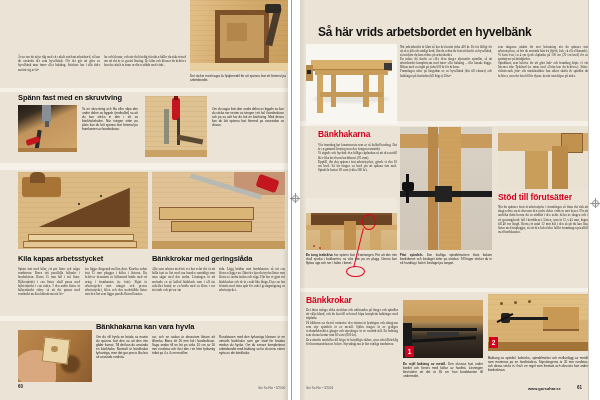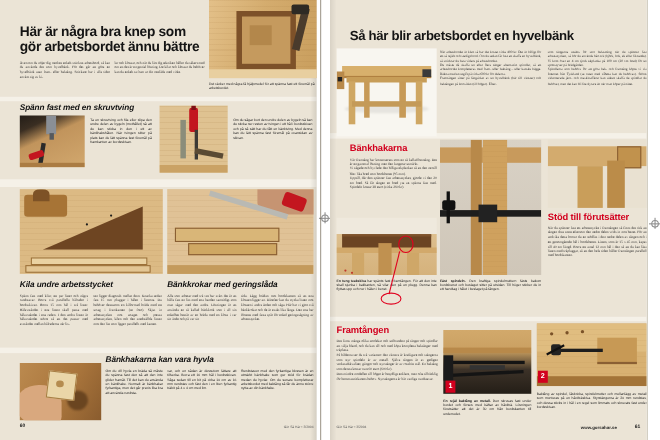--- a/index.html
+++ b/index.html
@@ -6,21 +6,21 @@
   .spread{position:relative;width:600px;height:400px;background:#ffffff;overflow:hidden;
           font-family:"Liberation Sans",sans-serif;}
   .page{position:absolute;top:0;height:400px;background:#ebe4d6;}
   .band{position:absolute;background:#f5f1e8;}
   .txt{position:absolute;font-family:"Liberation Serif",serif;font-size:3.2px;line-height:1.32;
        color:#2b2b2b;text-align:justify;}
   .cap{position:absolute;font-family:"Liberation Sans",sans-serif;font-size:3.1px;line-height:1.3;
        color:#222;text-align:justify;}
   .pre{white-space:pre-line;}
   .h-main{position:absolute;font-weight:bold;color:#141414;letter-spacing:-0.3px;line-height:1.05;}
-  .h-sec{position:absolute;font-weight:bold;font-size:7.5px;color:#111;letter-spacing:-0.1px;font-style:italic;}
+  .h-sec{position:absolute;font-weight:bold;font-size:7.5px;color:#111;letter-spacing:-0.1px;}
   .h-red{position:absolute;font-weight:bold;font-size:8.5px;color:#d2001e;letter-spacing:-0.1px;}
   .ph{position:absolute;overflow:hidden;}
   .ph div{position:absolute;}
   .grain{background:repeating-linear-gradient(180deg,rgba(150,105,50,0.18) 0 1px,transparent 1px 5px);}
   .badge{position:absolute;width:9px;height:11px;background:#d2001e;color:#fff;
          font:bold 6.5px "Liberation Sans",sans-serif;text-align:center;line-height:11px;z-index:5;}
   .foot{position:absolute;font-size:3px;color:#5a5a5a;}
   .pnum{position:absolute;font-weight:bold;font-size:4.5px;color:#222;}
   .regmark{position:absolute;width:10px;height:10px;opacity:0.65;}
   .regmark .rh{position:absolute;top:4.5px;left:0;width:10px;height:1px;background:#555;}
@@ -33,24 +33,20 @@
 <body>
 
 <div class="spread">
 
   <div class="page" style="left:0;width:288px;">
     <div class="band" style="left:0;top:88px;width:288px;height:4px;"></div>
     <div class="band" style="left:0;top:163px;width:288px;height:7px;"></div>
     <div class="band" style="left:0;top:316px;width:288px;height:5px;"></div>
     <div style="position:absolute;right:0;top:0;width:6px;height:400px;background:linear-gradient(90deg,rgba(0,0,0,0) 0%,rgba(0,0,0,0.10) 100%);"></div>
 
-    <div class="h-main" style="left:18px;top:23px;width:180px;font-size:12.5px;">
-      <div>Här är några bra knep som</div>
-      <div>gör arbetsbordet ännu bättre</div>
-    </div>
 
     <div class="txt" style="left:18px;top:55px;width:82px;height:34px;">Även om du nöjer dig med ett enkelt snickrat arbetsbord, så kan du använda det som hyvelbänk. För det går att göra en hyvelbänk utan fram- eller baktång. Snickare har i alla tider använt sig av ki-</div>
     <div class="txt" style="left:104px;top:55px;width:82px;height:34px;">lar och klossar, och när du lärt dig tekniken håller du säkert med om att det är en genial lösning. De kilar och klossar du behöver kan du enkelt ta fram ur din restlåda med virke.</div>
 
     <div class="ph" style="left:190px;top:0;width:98px;height:71px;background:linear-gradient(105deg,#e3c089 0%,#d4ac6e 45%,#c99e5d 100%);">
       <div class="grain" style="inset:0;opacity:.5;"></div>
       <div style="left:26%;top:14%;width:44%;height:60%;background:#c59a5e;border:5px solid #7d5129;"></div>
       <div style="left:38%;top:32%;width:20%;height:26%;background:#b3874b;"></div>
       <div style="left:82%;top:10%;width:7%;height:55%;background:#4a3b2c;transform:rotate(14deg);"></div>
       <div style="left:77%;top:6%;width:16%;height:12%;background:#2e2a24;border-radius:2px;"></div>
@@ -91,21 +87,21 @@
     <div class="ph" style="left:152px;top:172px;width:133px;height:77px;background:#e0c296;">
       <div class="grain" style="inset:0;opacity:.4;"></div>
       <div style="left:62%;top:0;width:40%;height:30%;background:#c69472;border-radius:0 0 0 45%;"></div>
       <div style="left:79%;top:6%;width:16%;height:17%;background:#c3161f;border-radius:3px;transform:rotate(20deg);"></div>
       <div style="left:28%;top:16%;width:56%;height:6%;background:#b9b9b3;transform:rotate(17deg);"></div>
       <div style="left:5%;top:46%;width:70%;height:14%;background:#d9b678;border:0.5px solid #8a5f33;"></div>
       <div style="left:14%;top:63%;width:60%;height:12%;background:#cfa763;border:0.5px solid #8a5f33;"></div>
       <div style="left:0;bottom:0;width:100%;height:10%;background:#c49a5c;"></div>
     </div>
 
-    <div class="h-sec" style="left:18px;top:254px;">Kila undre arbetsstycket</div>
+    <div class="h-sec" style="left:18px;top:254px;">Kila kapas arbetsstycket</div>
     <div class="txt" style="left:18px;top:267px;width:62px;height:50px;">Spänn fast med kilar, ett par lister och några rundstavar. Borra två parallella hålrader i bordsskivan. Borra 15 mm hål i två lister. Hålavståndet i ena listen skall passa med hålavståndet i ena raden. I den andra listen är hålavståndet större så att det passar med avståndet mellan hålraderna när lis-</div>
     <div class="txt" style="left:85px;top:267px;width:62px;height:50px;">ten ligger diagonalt mellan dem. Knacka sedan fast 15 mm pluggar i hålen i listerna. Du behöver dessutom en kilformad bräda med ett urtag i framkanten (se foto). Skjut in arbetsstycket mot urtaget och pressa arbetsstycket, kilen och den snedställda listen mot den list som ligger parallellt med kanten.</div>
     <div class="h-sec" style="left:152px;top:254px;">Bänkkrokar med geringslåda</div>
     <div class="txt" style="left:152px;top:267px;width:63px;height:50px;">Alla som arbetar med trä vet hur svårt det är att hålla fast en list med ena handen samtidigt som man sågar med den andra. Lösningen är att använda en så kallad bänkkrok som i all sin enkelhet består av en bräda med en kloss i var sin ände och på var sin</div>
     <div class="txt" style="left:219px;top:267px;width:66px;height:50px;">sida. Lägg brädan mot bordskanten så att ena klossen ligger an. Därefter kan du trycka listen mot klossen i andra änden och såga. Här har vi gjort två bänkkrokar och de är exakt lika långa. Den ena har försetts med fasta spår för enkel geringssågning av arbetsstycket.</div>
 
     <div class="h-sec" style="left:96px;top:322px;">Bänkhakarna kan vara hyvla</div>
     <div class="ph" style="left:18px;top:330px;width:74px;height:52px;background:linear-gradient(120deg,#bb8a4f 0%,#a9753c 55%,#8a5c2e 100%);">
       <div style="left:58%;top:48%;width:26%;height:34%;background:#6a4520;border-radius:50%;filter:blur(1px);"></div>
       <div style="left:-6%;top:38%;width:58%;height:70%;background:#d9a87e;border-radius:50% 45% 20% 50%;"></div>
@@ -127,21 +123,21 @@
     <div class="rh"></div>
       <div class="rv"></div>
       <div class="rc"></div>
   </div>
 
   <div class="page" style="left:300px;width:288px;">
     <div class="band" style="left:0;top:121px;width:288px;height:5px;"></div>
     <div class="band" style="left:0;top:288px;width:288px;height:4px;"></div>
     <div style="position:absolute;left:0;top:0;width:6px;height:400px;background:linear-gradient(270deg,rgba(0,0,0,0) 0%,rgba(0,0,0,0.08) 100%);"></div>
 
-    <div class="h-main" style="left:18px;top:26px;width:260px;font-size:12px;">Så här blir arbetsbordet en hyvelbänk</div>
+    <div class="h-main" style="left:18px;top:26px;width:260px;font-size:12px;">Så här vrids arbetsbordet en hyvelbänk</div>
 
     <div class="ph" style="left:6px;top:44px;width:91px;height:80px;background:#f8f6f0;">
       <div style="left:8%;top:64%;width:84%;height:10%;background:rgba(0,0,0,0.07);border-radius:50%;filter:blur(1px);"></div>
       <div style="left:5%;top:20%;width:90%;height:11%;background:#d8b06c;border-bottom:2px solid #b08040;"></div>
       <div style="left:10%;top:33%;width:80%;height:6%;background:#c79d58;"></div>
       <div style="left:12%;top:38%;width:7%;height:48%;background:#cfa763;"></div>
       <div style="left:27%;top:37%;width:6%;height:42%;background:#c79a57;"></div>
       <div style="left:63%;top:37%;width:6%;height:42%;background:#c79a57;"></div>
       <div style="left:79%;top:38%;width:7%;height:48%;background:#cfa763;"></div>
       <div style="left:15%;top:60%;width:70%;height:6%;background:#c49a58;"></div>
@@ -193,21 +189,21 @@
 
     <div class="ph" style="left:198px;top:127px;width:90px;height:62px;background:#e9e1d1;">
       <div style="left:0;top:10%;width:100%;height:28%;background:#d3ab6e;"></div>
       <div style="left:70%;top:10%;width:22%;height:28%;background:#c1924d;border:1px solid #8a5f33;"></div>
       <div style="left:30%;top:38%;width:26%;height:62%;background:#c99e5a;"></div>
       <div style="left:60%;top:30%;width:18%;height:70%;background:#bb8c49;"></div>
     </div>
     <div class="h-red" style="left:198px;top:192px;">Stöd till förutsätter</div>
     <div class="txt" style="left:198px;top:205px;width:90px;height:84px;">När du spänner fast ett arbetsstycke i framtången så finns det risk att tången dras snett eftersom den nedre delen vrids in mot benet. För att undvika detta borrar du en stödlist i den nedre delen av tången och i ett genomgående hål i bordsbenet. Listen, som är 15 x 45 mm, kapas till 40 cm längd. Borra ett antal 12 mm hål i den så att du kan låsa listen med träpluggar, så att den hela tiden håller framtången parallell med bordskanten.</div>
 
-    <div class="h-red" style="left:6px;top:295px;">Framtången</div>
+    <div class="h-red" style="left:6px;top:295px;">Bänkkrokar</div>
     <div class="txt pre" style="left:6px;top:308px;width:92px;height:76px;">Det finns många olika storlekar och utföranden på tänger och spindlar att välja bland, och du kan till och med köpa kompletta baktänger med träplatta.
 På bilderna ser du två varianter: den vänstra är kraftigare och stängerna som styr spindeln är av metall. Själva tången är av gedigen verkstadskvalitet; gängor och styrstänger är av rostfritt stål. En baktång som denna kostar runt 60 euro (600 kr).
 Den mindre modellen till höger är betydligt enklare, men ofta tillräcklig för hemmasnickarens behov. Styrstängerna är här vanliga rundstavar.</div>
 
     <div class="ph" style="left:103px;top:300px;width:80px;height:58px;background:linear-gradient(180deg,#d2a96b 0%,#caa062 32%,#3c3228 62%,#241e17 100%);">
       <div style="left:0;top:28%;width:100%;height:9%;background:#b8894a;"></div>
       <div style="left:8%;top:48%;width:84%;height:5%;background:#141414;"></div>
       <div style="left:8%;top:66%;width:84%;height:5%;background:#141414;transform:rotate(-3deg);"></div>
       <div style="left:30%;top:56%;width:40%;height:6%;background:#333;"></div>
       <div style="left:0;top:40%;width:11%;height:40%;background:#1a1a1a;"></div>

